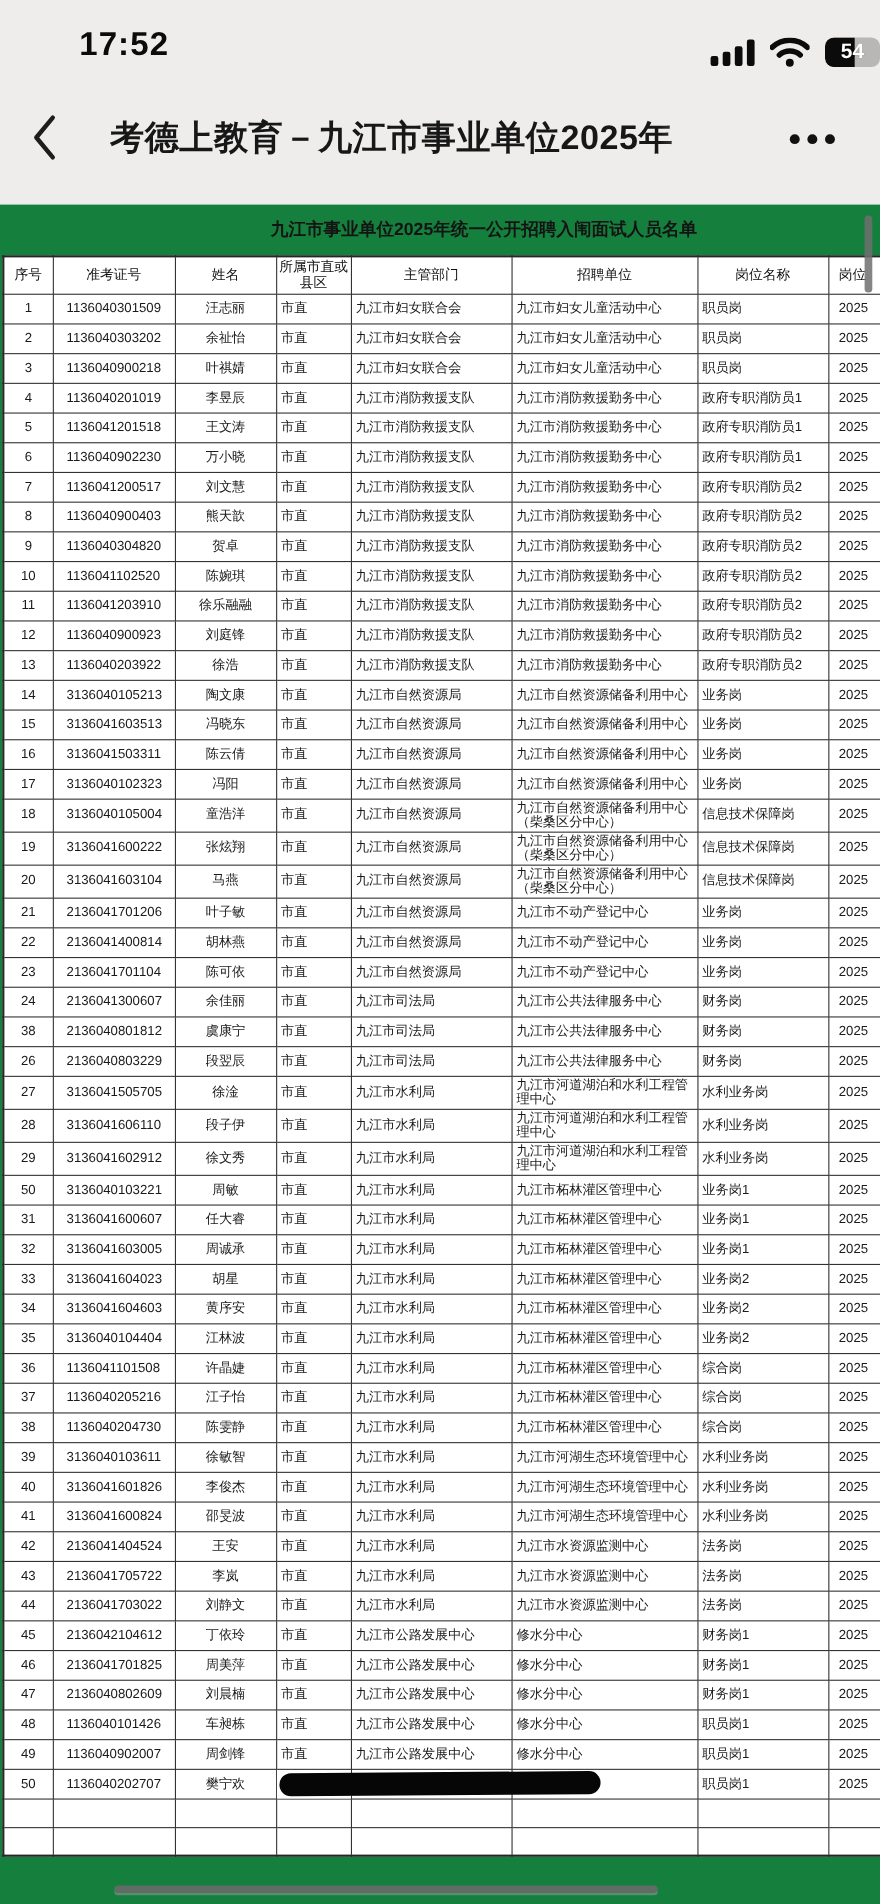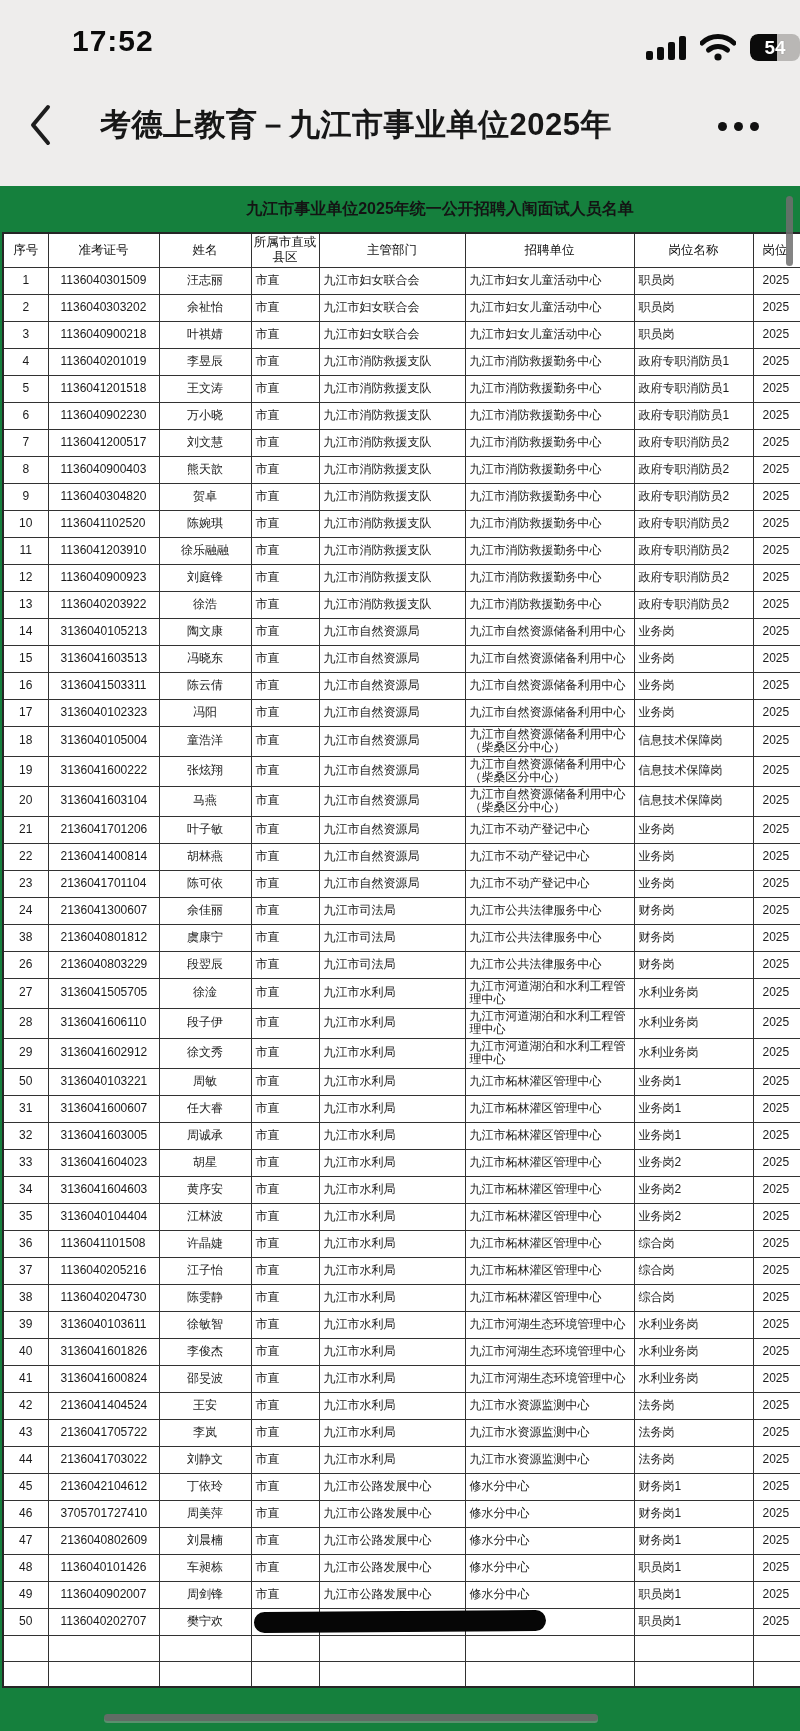--- a/index.html
+++ b/index.html
@@ -571,21 +571,21 @@
           <td class="c1">2136042104612</td>
           <td class="c2">丁依玲</td>
           <td class="c3">市直</td>
           <td class="c4">九江市公路发展中心</td>
           <td class="c5">修水分中心</td>
           <td class="c6">财务岗1</td>
           <td class="c7">2025</td>
         </tr>
         <tr>
           <td class="c0">46</td>
-          <td class="c1">3705701727410</td>
+          <td class="c1">2136041701825</td>
           <td class="c2">周美萍</td>
           <td class="c3">市直</td>
           <td class="c4">九江市公路发展中心</td>
           <td class="c5">修水分中心</td>
           <td class="c6">财务岗1</td>
           <td class="c7">2025</td>
         </tr>
         <tr>
           <td class="c0">47</td>
           <td class="c1">2136040802609</td>

